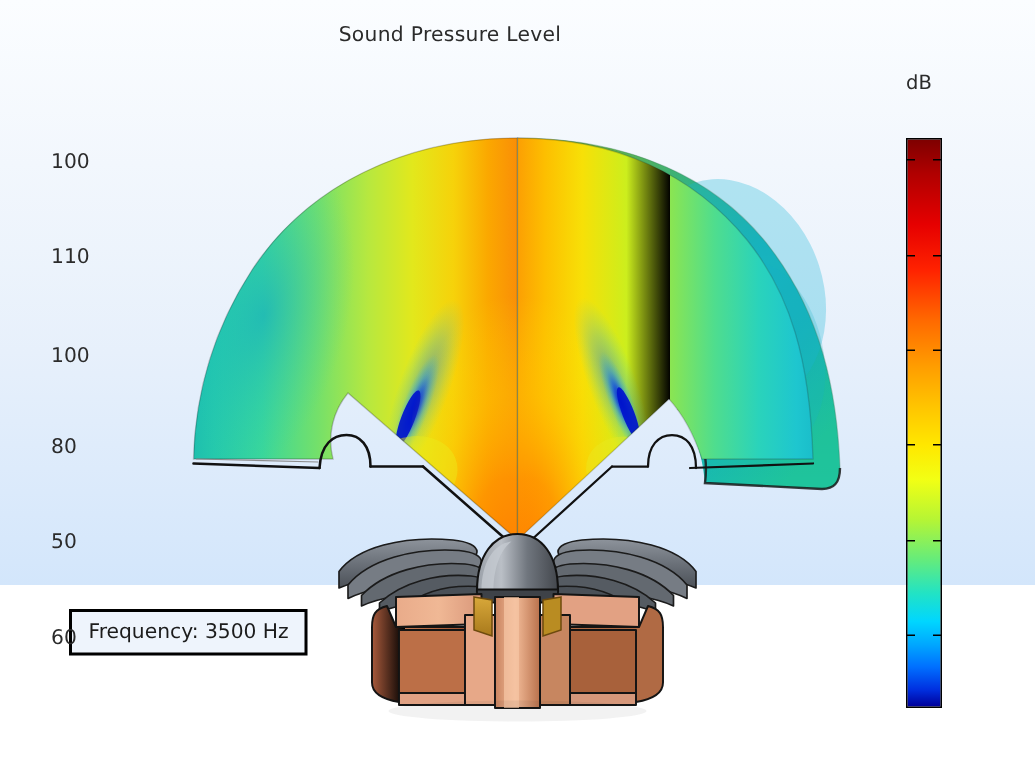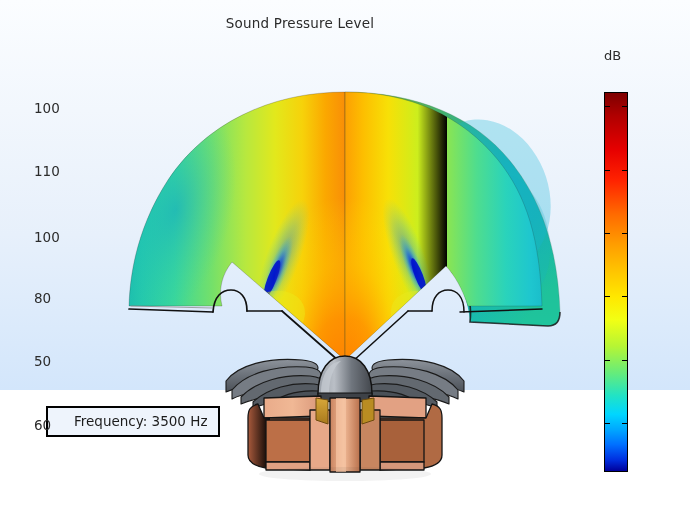--- a/index.html
+++ b/index.html
@@ -48,21 +48,21 @@
   .cb-tick i{position:absolute;display:block;height:0;border-top:1.4px solid #000;top:-1.4px;}
   .cb-tick i.l{left:0;width:6px;}
   .cb-tick i.r{right:0;width:6px;}
   .cb-label{
     position:absolute;left:34px;font-size:13.5px;color:#2b2b2b;
     transform:translateY(-50%);white-space:nowrap;
   }
   
   #freq-box{
     position:absolute;left:46px;top:406px;
-    padding:5px 11px 6px 26px;border:2px solid #000;
+    padding:5px 11px 6px 11px;border:2px solid #000;
     background:#eef4fc;font-size:13.5px;color:#1c1c1c;
   }
   
   #scene{position:absolute;left:0;top:0;width:690px;height:518px;}
   svg{display:block;}
 </style>
 </head>
 <body>
 
 <div id="stage">

